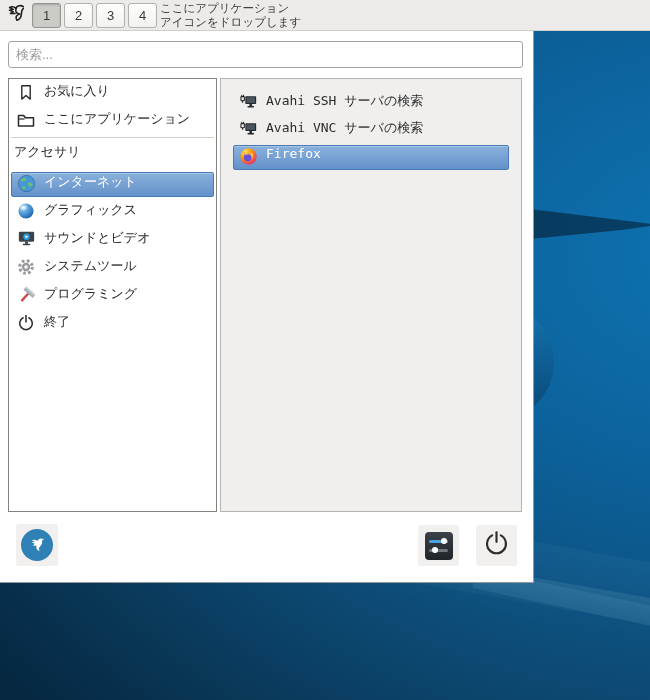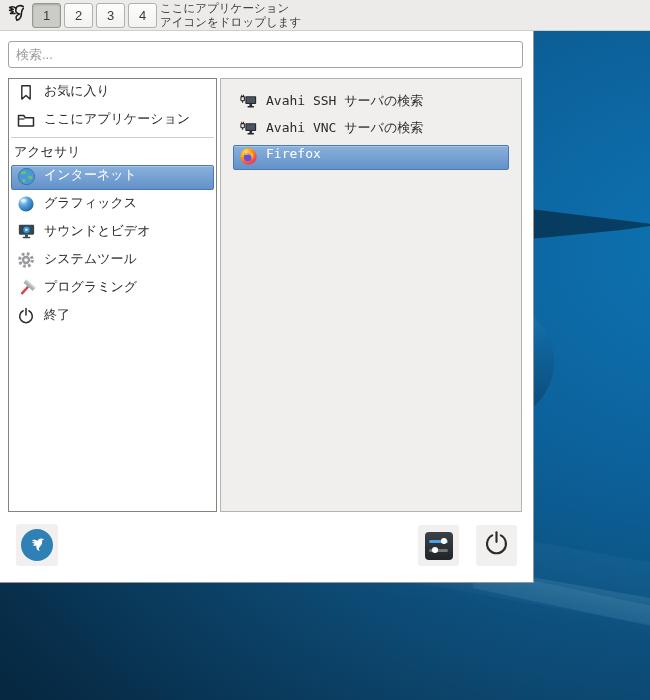--- a/index.html
+++ b/index.html
@@ -40,21 +40,21 @@
 
   .cat-panel { position:absolute; left:8px; top:47px; width:209px; height:434px;
     border:1px solid #82827f; background:#fff; padding:2px; overflow:hidden; }
   .row { height:25px; display:flex; align-items:flex-start; padding:0 4px; margin-bottom:3px;
     border:1px solid transparent; border-radius:2px; font-size:13px; color:#2b2b2b; }
   .row .ic { width:20px; height:20px; margin-right:8px; display:flex; align-items:center; justify-content:center; flex:none; }
   .row.selected { background:linear-gradient(#8ab1dc,#6391c9); border-color:#4a7ab5; color:#fff;
     box-shadow:inset 0 1px 0 rgba(255,255,255,.25); }
   .cat-sep { height:1px; background:#cfcfcc; margin:1px 0 3px 0; }
   .cat-header { height:21px; display:flex; align-items:center; font-size:13px; color:#2b2b2b;
-    padding:0 3px; margin-bottom:3px; }
+    padding:0 3px; margin-bottom:10px; }
 
   .app-panel { position:absolute; left:220px; top:47px; width:302px; height:434px;
     border:1px solid #b3b3b0; background:#f0efee; padding:12px; overflow:hidden; }
   .app-panel .row { font-family:"DejaVu Sans Mono","Liberation Mono",monospace; margin-bottom:2px; }
 
   .footer-btn { position:absolute; width:42px; height:42px; border-radius:3px; background:#f1f0ef;
     display:flex; align-items:center; justify-content:center; }
   .footer-btn.logo { left:16px; top:493px; }
   .footer-btn.settings { left:418px; top:494px; width:41px; height:41px; }
   .footer-btn.power { left:476px; top:494px; width:41px; height:41px; }

